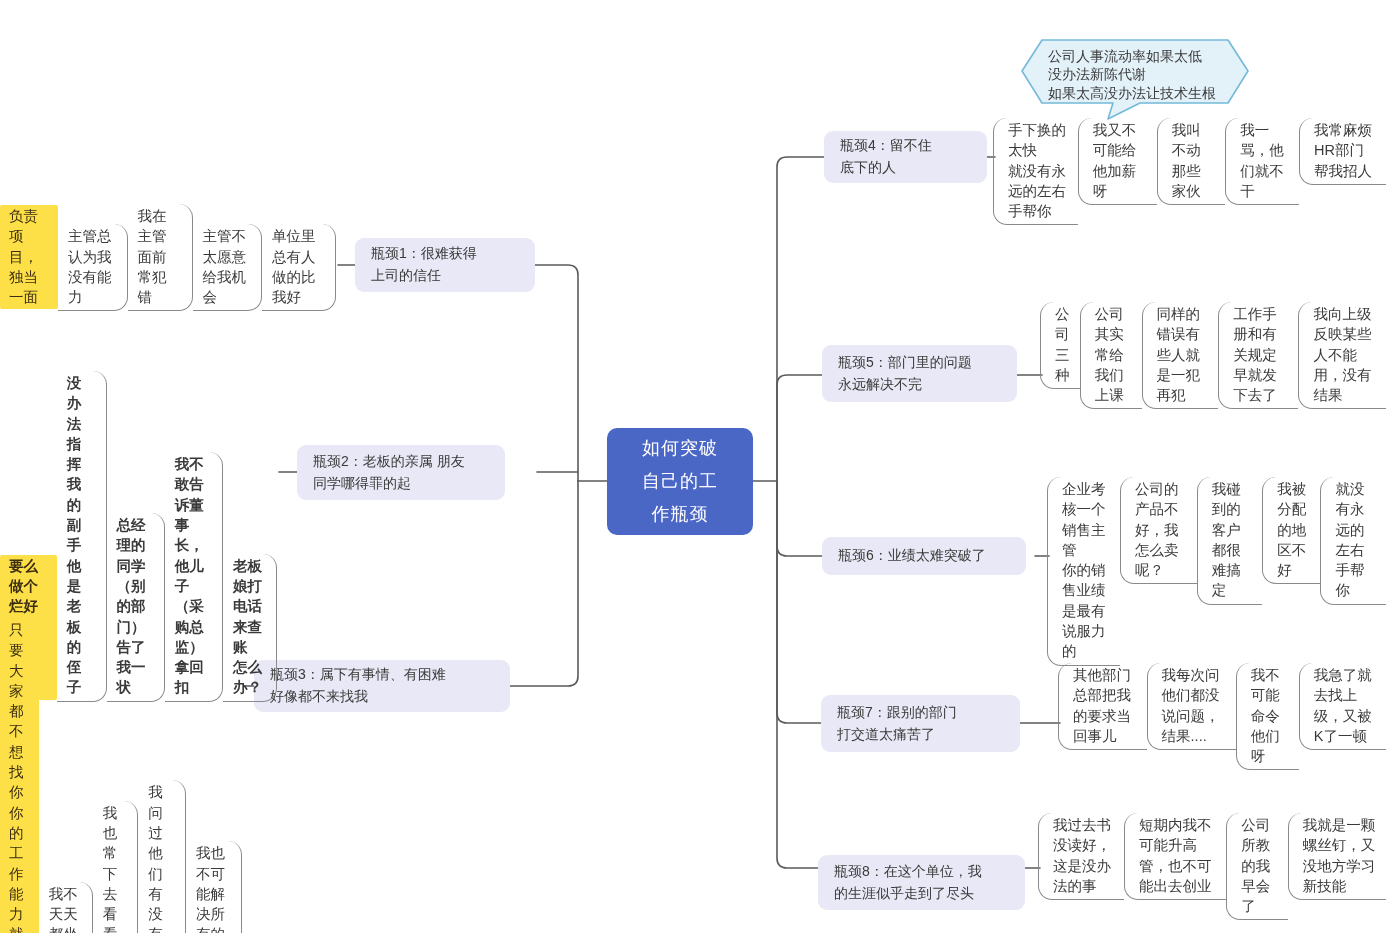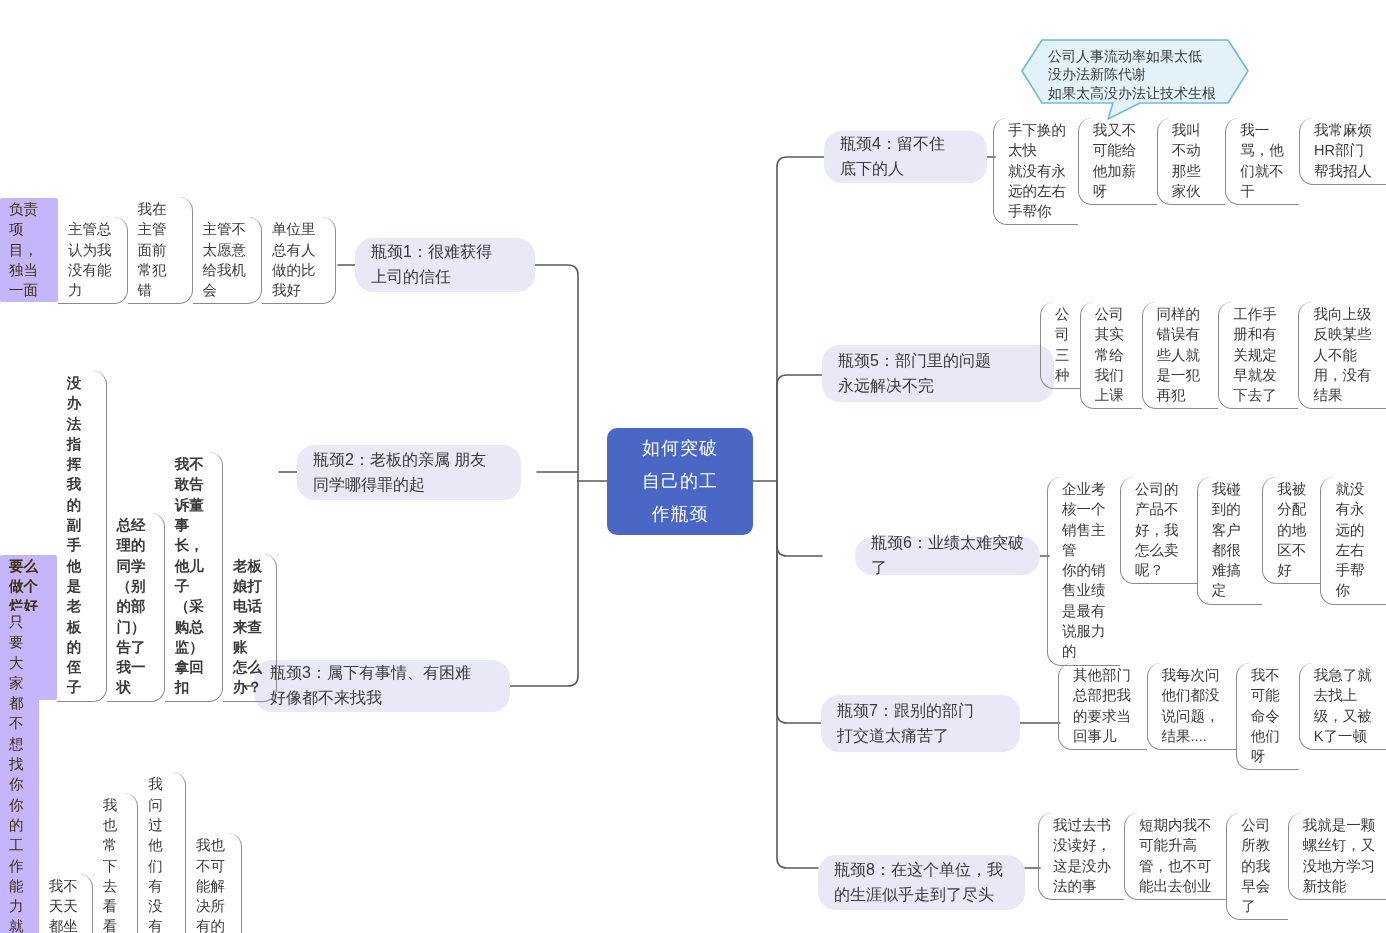--- a/index.html
+++ b/index.html
@@ -24,22 +24,22 @@
     white-space:pre-line;
     box-sizing:border-box;
     letter-spacing:1px;
   }
 
   .branch{
     position:absolute;
     display:flex;align-items:center;
     background:#e8e8f6;
     color:#3a3a3a;
-    border-radius:18px;
-    font-size:16px;line-height:1.55;
+    border-radius:9px;
+    font-size:14px;line-height:1.55;
     white-space:pre-line;
     box-sizing:border-box;
     padding:6px 16px;
   }
 
   .group{
     position:absolute;
     display:flex;flex-direction:row;
   }
   .group.side-right{align-items:flex-start;}
@@ -60,26 +60,27 @@
     padding:2px 10px 3px 14px;
   }
   .side-left .child{
     border-right:1.4px solid #8a8a8a;
     border-bottom:1.4px solid #8a8a8a;
     border-radius:0 14px 14px 0;
     padding:2px 14px 3px 10px;
     text-align:left;
   }
   .group .child.highlight{
-    background:#c4b5fd;
+    background:#fde047;
     border:none;
     border-radius:2px;
     padding:1px 9px 2px;
     margin-bottom:5px;
     color:#3b2d10;
+    margin-top:8px;
   }
 
   .callout-text{
     position:absolute;
     font-size:14px;line-height:1.32;
     color:#3a3a3a;
     white-space:pre-line;
   }
 </style>
 </head>
@@ -118,29 +119,29 @@
   <div class="callout-text" style="left:1048px;top:47px;width:190px;">公司人事流动率如果太低
 没办法新陈代谢
 如果太高没办法让技术生根</div>
 
   <div class="central" style="left:607px;top:428px;width:146px;height:107px;">如何突破
 自己的工
 作瓶颈</div>
 
   <div class="branch" style="left:355px;top:238px;width:180px;height:54px;">瓶颈1：很难获得
 上司的信任</div>
-  <div class="branch" style="left:297px;top:445px;width:224px;height:55px;">瓶颈2：老板的亲属 朋友
+  <div class="branch" style="left:297px;top:445px;width:208px;height:55px;">瓶颈2：老板的亲属 朋友
 同学哪得罪的起</div>
   <div class="branch" style="left:254px;top:660px;width:256px;height:52px;">瓶颈3：属下有事情、有困难
 好像都不来找我</div>
   <div class="branch" style="left:824px;top:131px;width:163px;height:52px;">瓶颈4：留不住
 底下的人</div>
-  <div class="branch" style="left:822px;top:345px;width:232px;height:57px;">瓶颈5：部门里的问题
+  <div class="branch" style="left:822px;top:345px;width:195px;height:57px;">瓶颈5：部门里的问题
 永远解决不完</div>
-  <div class="branch" style="left:822px;top:537px;width:185px;height:38px;margin-left:33px;">瓶颈6：业绩太难突破了</div>
+  <div class="branch" style="left:822px;top:537px;width:204px;height:38px;">瓶颈6：业绩太难突破了</div>
   <div class="branch" style="left:821px;top:695px;width:199px;height:57px;">瓶颈7：跟别的部门
 打交道太痛苦了</div>
   <div class="branch" style="left:818px;top:838px;width:207px;height:55px;margin-top:17px;">瓶颈8：在这个单位，我
 的生涯似乎走到了尽头</div>
 
   <div class="group side-left" style="right:1050px;top:197px;">
       <div class="child highlight">负责项目，独当一面</div>
       <div class="child">主管总认为我没有能力</div>
       <div class="child">我在主管面前常犯错</div>
       <div class="child">主管不太愿意给我机会</div>

